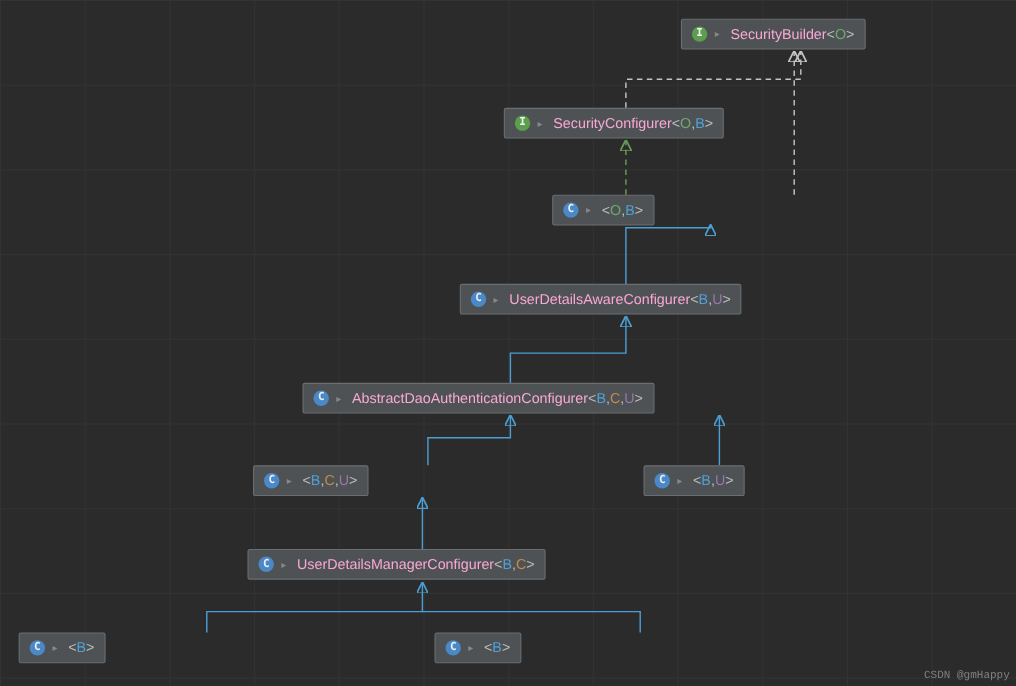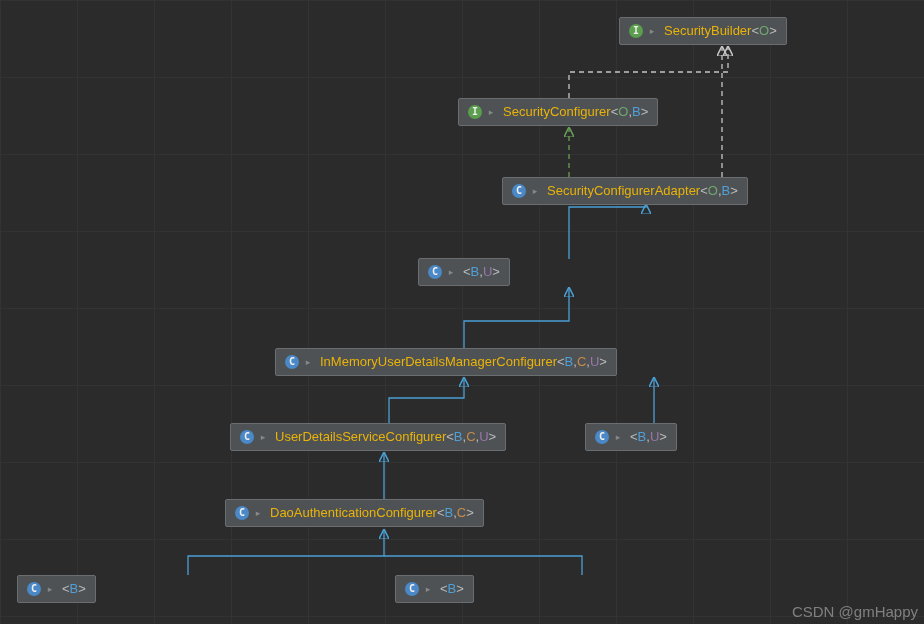--- a/index.html
+++ b/index.html
@@ -70,34 +70,34 @@
       width: 10px;
       height: 10px;
       margin-right: 7px;
       display: inline-flex;
       align-items: center;
       justify-content: center;
       font-size: 9px;
       color: #888;
       flex-shrink: 0;
     }
-    .cname { color: #eab308; text-align: center; }
+    .cname { color: #f9a8d4; text-align: center; }
     .angle { color: #bbbbbb; }
     .tp-O { color: #6fa86f; }
     .tp-B { color: #4fa0d8; }
     .tp-C { color: #c68a4a; }
     .tp-U { color: #9876aa; }
     .comma { color: #bbbbbb; }
     .watermark {
       position: absolute;
       right: 6px;
       bottom: 4px;
-      font-size: 15px;
+      font-size: 10px;
       color: #808080;
-      font-family: Liberation Sans, sans-serif;
+      font-family: Liberation Mono, monospace;
     }
   </style>
 </head>
 <body>
 
 <div class="grid-bg"></div>
 
 <div class="canvas">
 
   <svg class="arrows">
@@ -156,61 +156,60 @@
       <span class="comma">, </span>
       <span class="tp-B">B</span>
       <span class="angle">&gt;</span>
   </div>
 
   <div class="node" style="left:502px; top:177px;">
     <span class="icon icon-abstract">
         <span class="icon-inner">C</span>
       </span>
     <span class="sub-icon">▸</span>
-    <span class="cname">SecurityConfigurerAdapter</span>
     <span class="angle">&lt;</span>
       <span class="tp-O">O</span>
       <span class="comma">, </span>
       <span class="tp-B">B</span>
       <span class="angle">&gt;</span>
   </div>
 
   <div class="node" style="left:418px; top:258px;">
     <span class="icon icon-abstract">
         <span class="icon-inner">C</span>
       </span>
     <span class="sub-icon">▸</span>
+    <span class="cname">UserDetailsAwareConfigurer</span>
     <span class="angle">&lt;</span>
       <span class="tp-B">B</span>
       <span class="comma">, </span>
       <span class="tp-U">U</span>
       <span class="angle">&gt;</span>
   </div>
 
   <div class="node" style="left:275px; top:348px;">
     <span class="icon icon-abstract">
         <span class="icon-inner">C</span>
       </span>
     <span class="sub-icon">▸</span>
-    <span class="cname">InMemoryUserDetailsManagerConfigurer</span>
+    <span class="cname">AbstractDaoAuthenticationConfigurer</span>
     <span class="angle">&lt;</span>
       <span class="tp-B">B</span>
       <span class="comma">, </span>
       <span class="tp-C">C</span>
       <span class="comma">, </span>
       <span class="tp-U">U</span>
       <span class="angle">&gt;</span>
   </div>
 
   <div class="node" style="left:230px; top:423px;">
     <span class="icon icon-class">
         <span class="icon-inner">C</span>
       </span>
     <span class="sub-icon">▸</span>
-    <span class="cname">UserDetailsServiceConfigurer</span>
     <span class="angle">&lt;</span>
       <span class="tp-B">B</span>
       <span class="comma">, </span>
       <span class="tp-C">C</span>
       <span class="comma">, </span>
       <span class="tp-U">U</span>
       <span class="angle">&gt;</span>
   </div>
 
   <div class="node" style="left:585px; top:423px;">
@@ -223,21 +222,21 @@
       <span class="comma">, </span>
       <span class="tp-U">U</span>
       <span class="angle">&gt;</span>
   </div>
 
   <div class="node" style="left:225px; top:499px;">
     <span class="icon icon-class">
         <span class="icon-inner">C</span>
       </span>
     <span class="sub-icon">▸</span>
-    <span class="cname">DaoAuthenticationConfigurer</span>
+    <span class="cname">UserDetailsManagerConfigurer</span>
     <span class="angle">&lt;</span>
       <span class="tp-B">B</span>
       <span class="comma">, </span>
       <span class="tp-C">C</span>
       <span class="angle">&gt;</span>
   </div>
 
   <div class="node" style="left:17px; top:575px;">
     <span class="icon icon-class">
         <span class="icon-inner">C</span>

